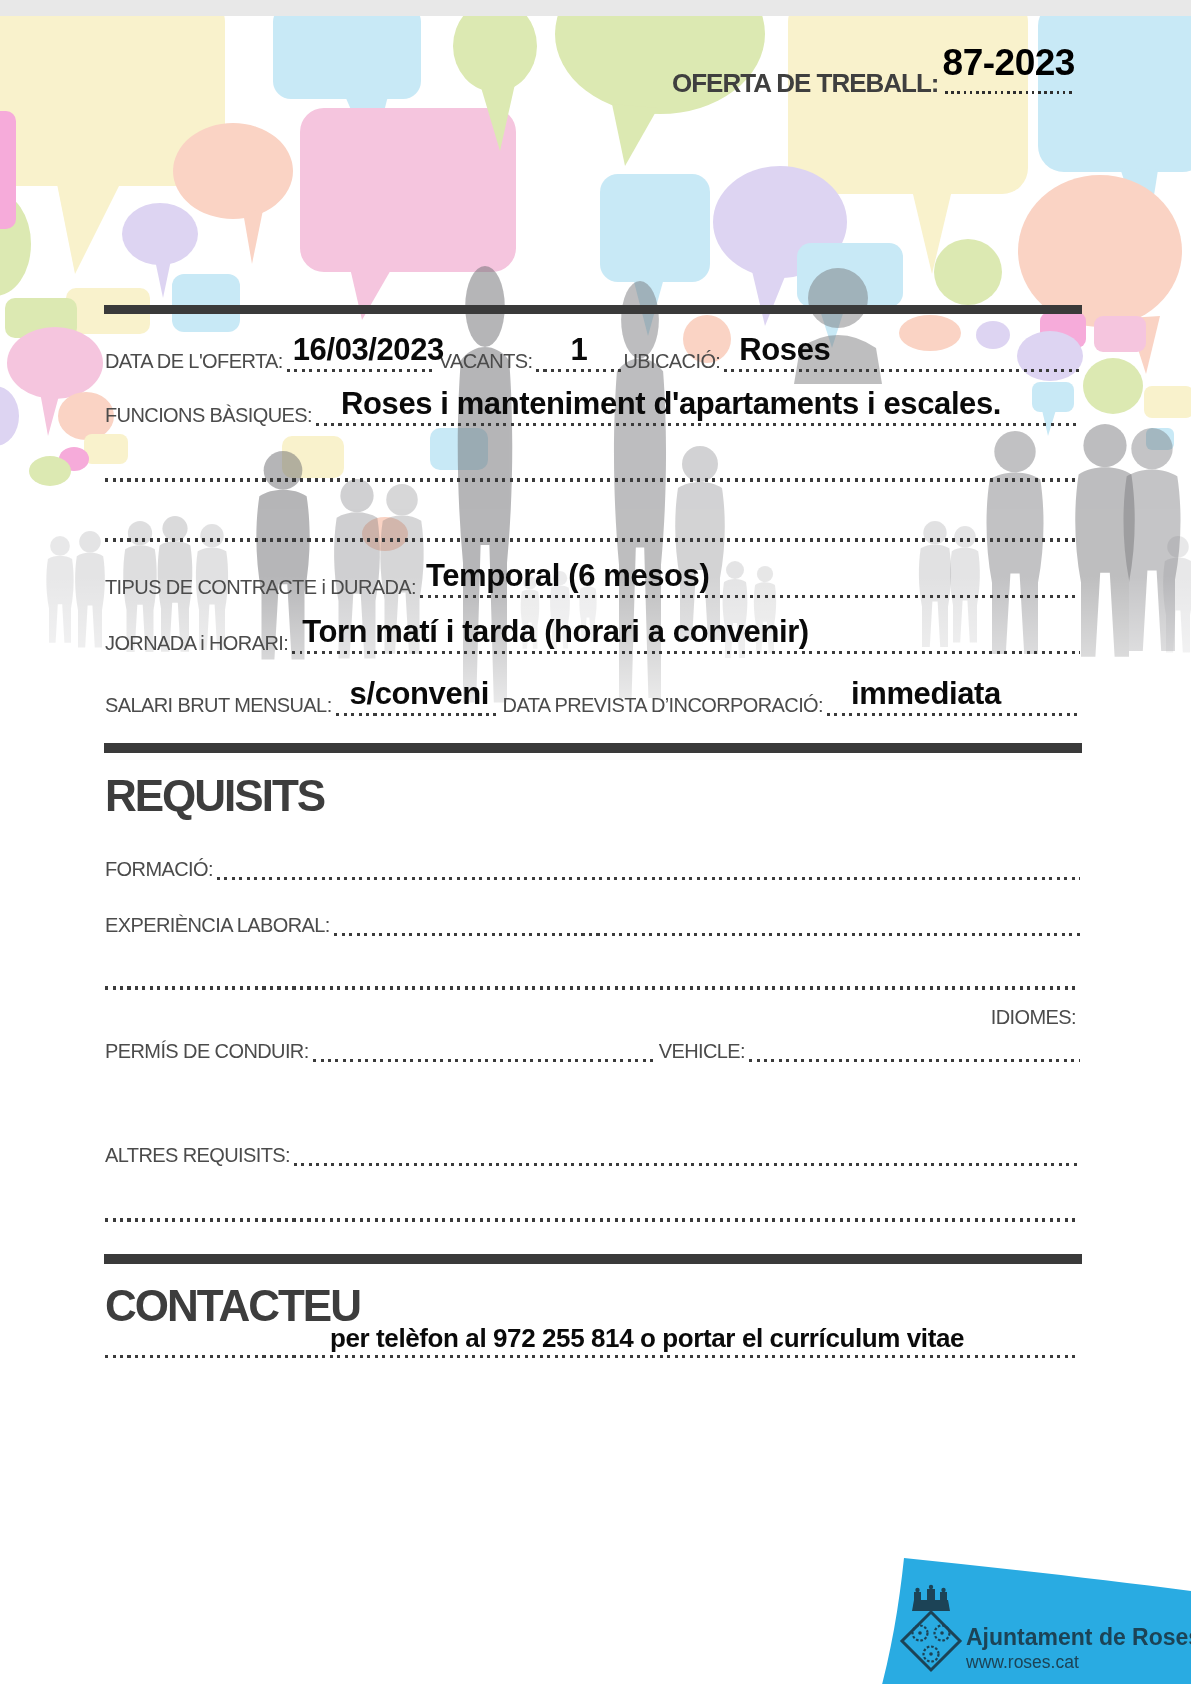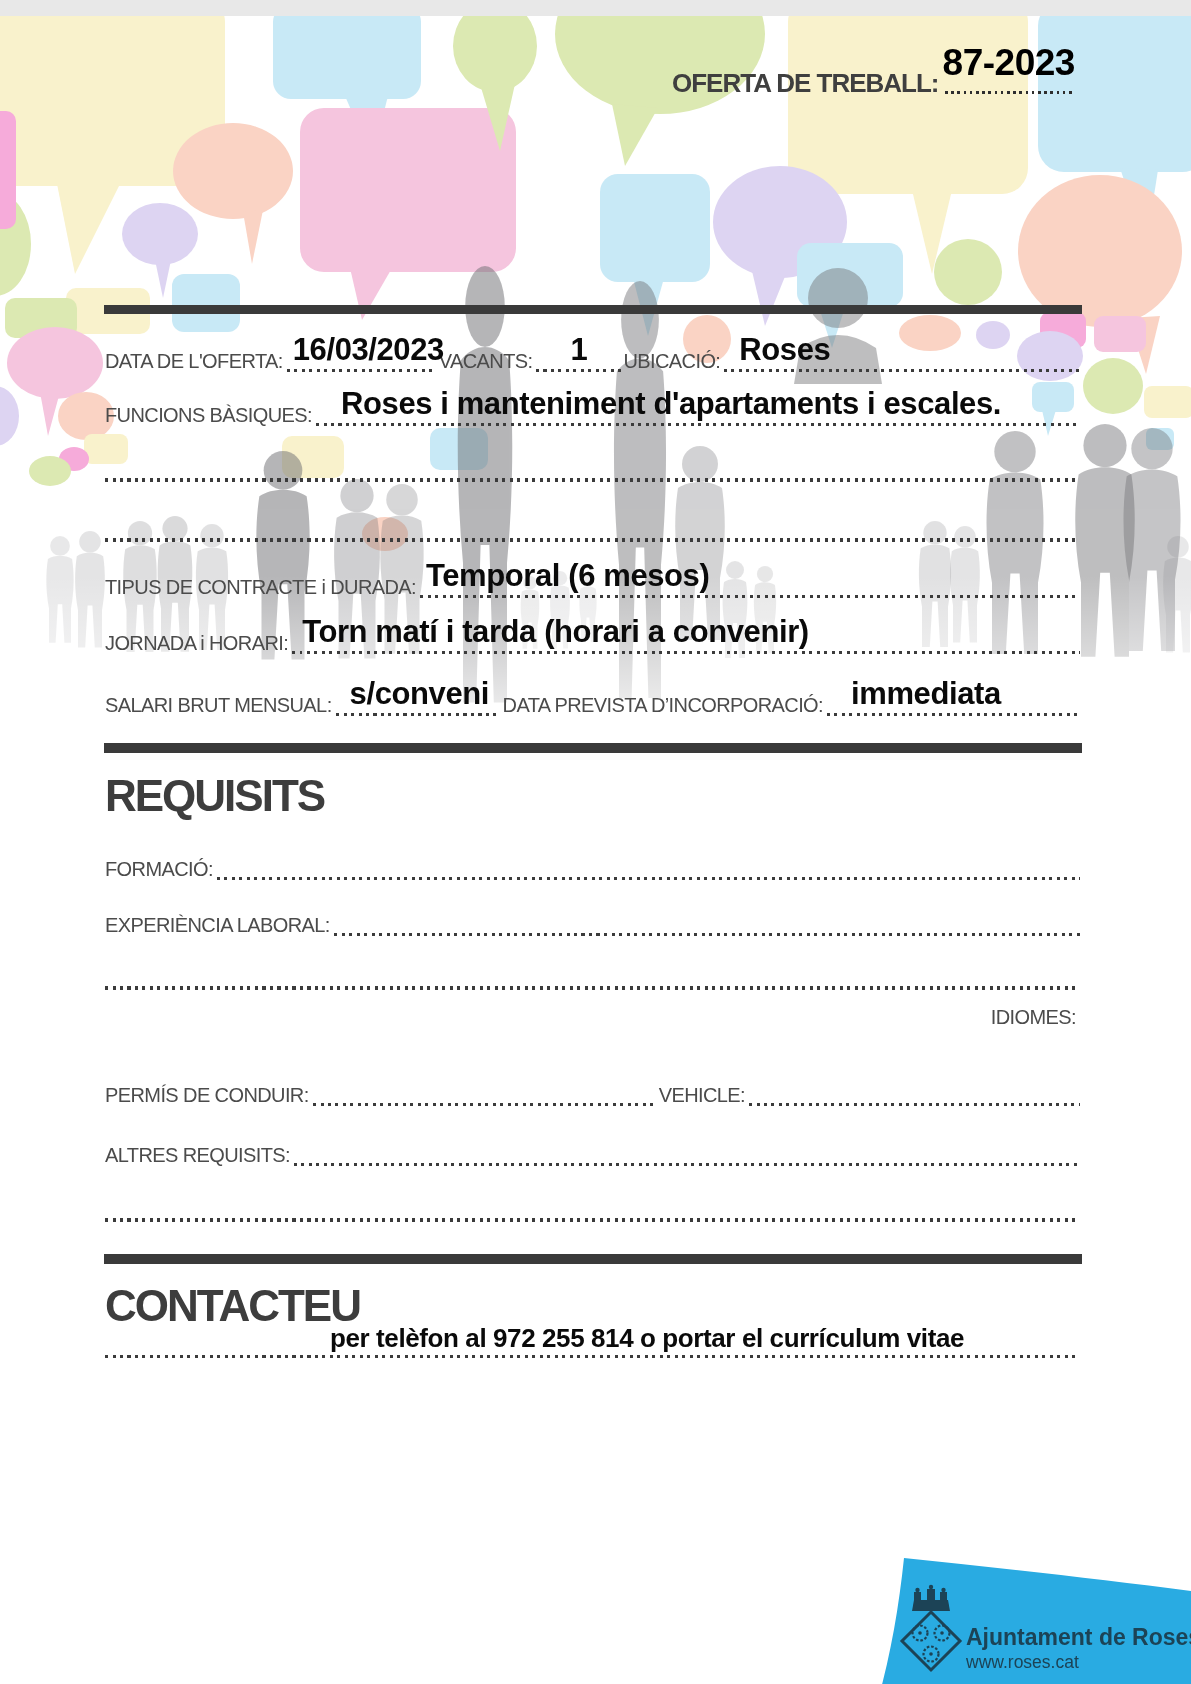--- a/index.html
+++ b/index.html
@@ -225,21 +225,21 @@
     <span class="fill"></span>
   </div>
 
   <div class="line" style="top:970px;"></div>
 
   <div class="row" style="top:991px;flex-direction:column;">
     <span class="lbl">IDIOMES:</span>
     <span class="fill"></span>
   </div>
 
-  <div class="row" style="top:1048px;">
+  <div class="row" style="top:1004px;">
     <span class="lbl">PERMÍS DE CONDUIR:</span>
     <span class="fill fx" style="width:340px;"></span>
     <span class="lbl" style="padding-left:6px;">VEHICLE:</span>
     <span class="fill"></span>
   </div>
 
   <div class="row" style="top:1108px;">
     <span class="lbl">ALTRES REQUISITS:</span>
     <span class="fill"></span>
   </div>

